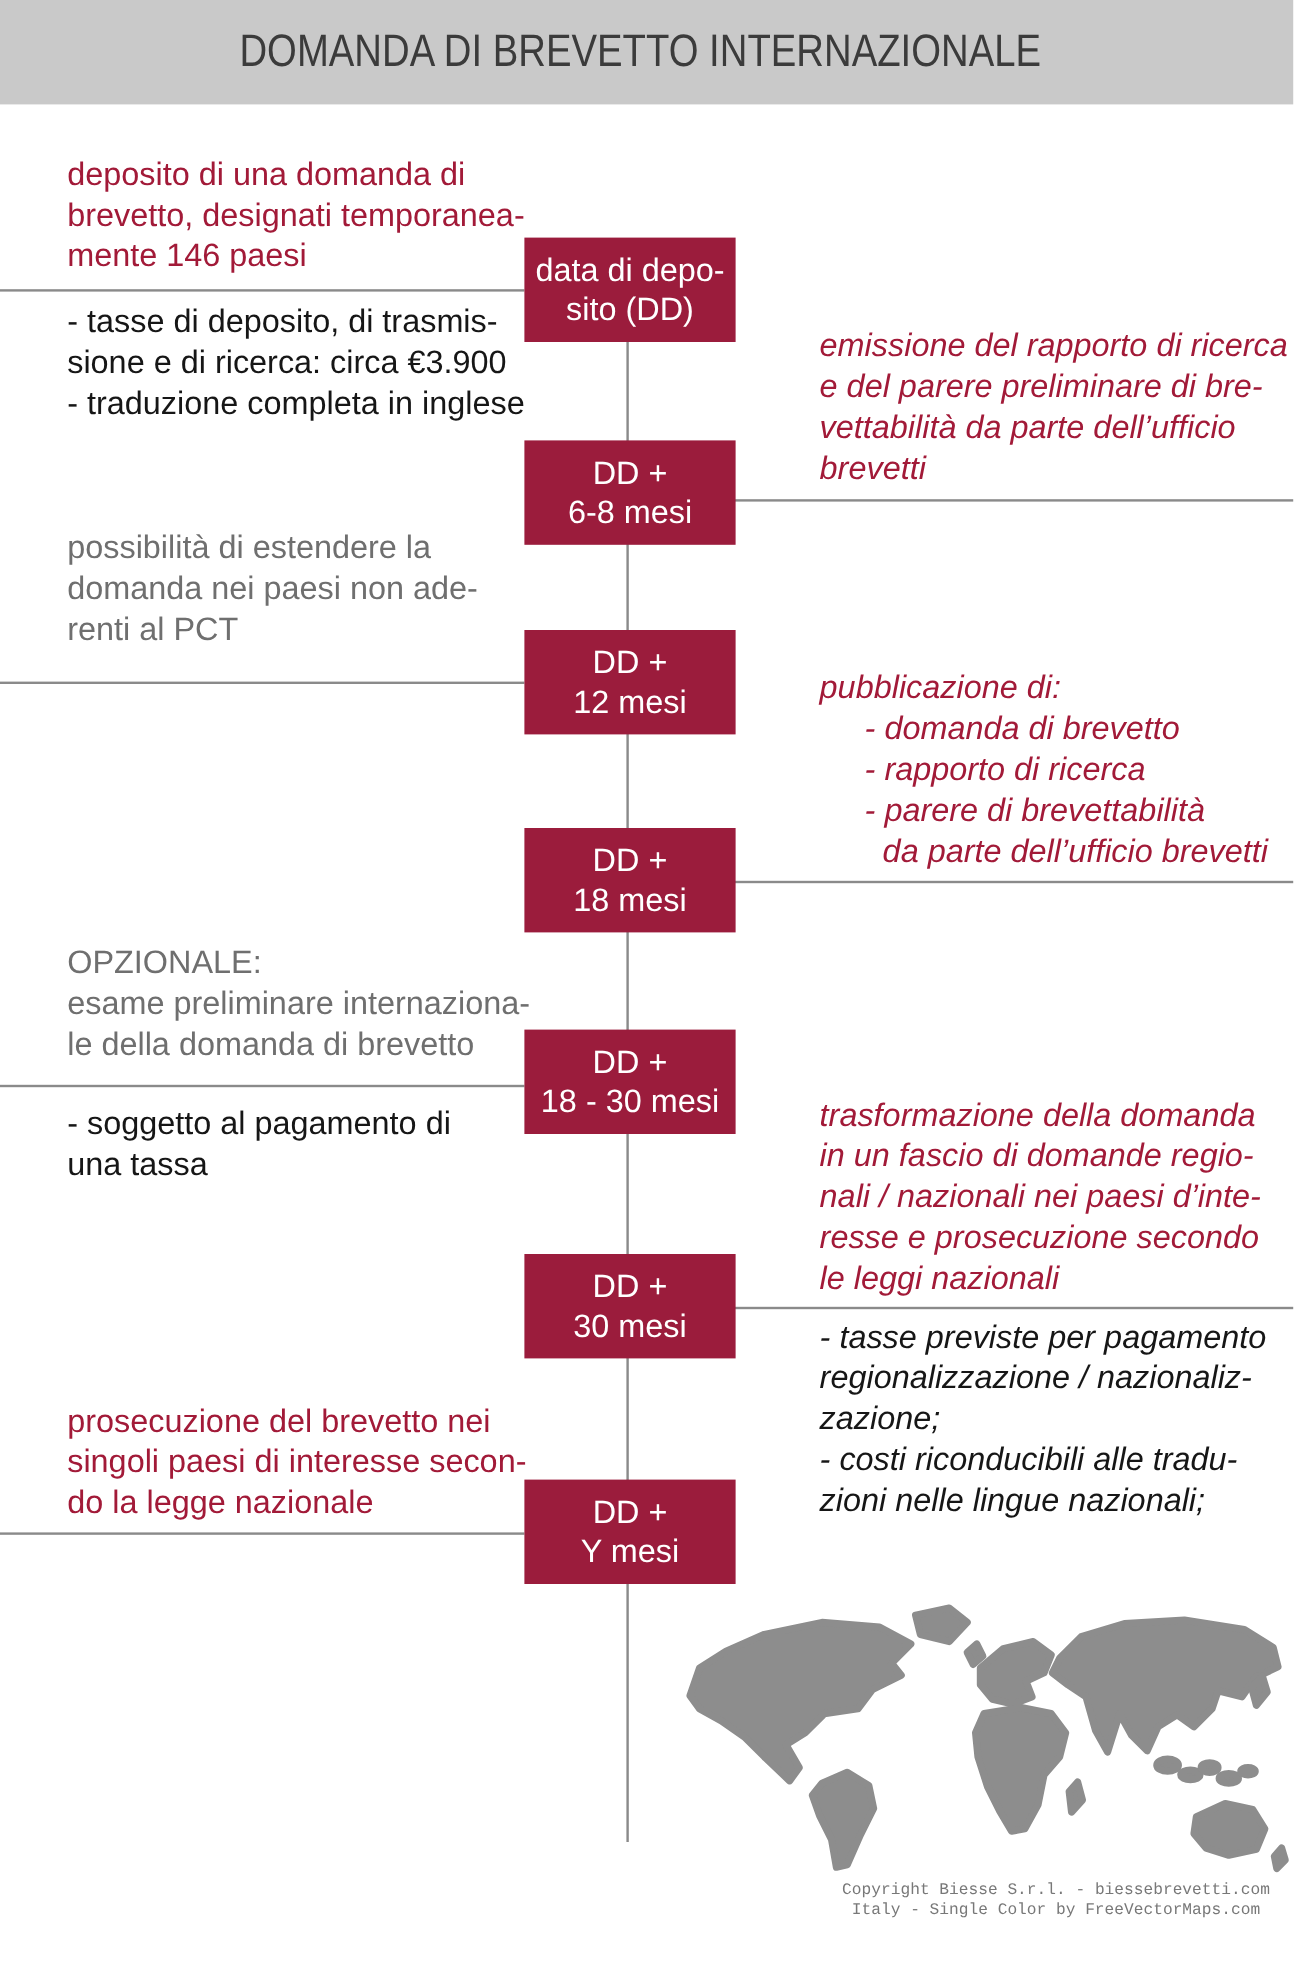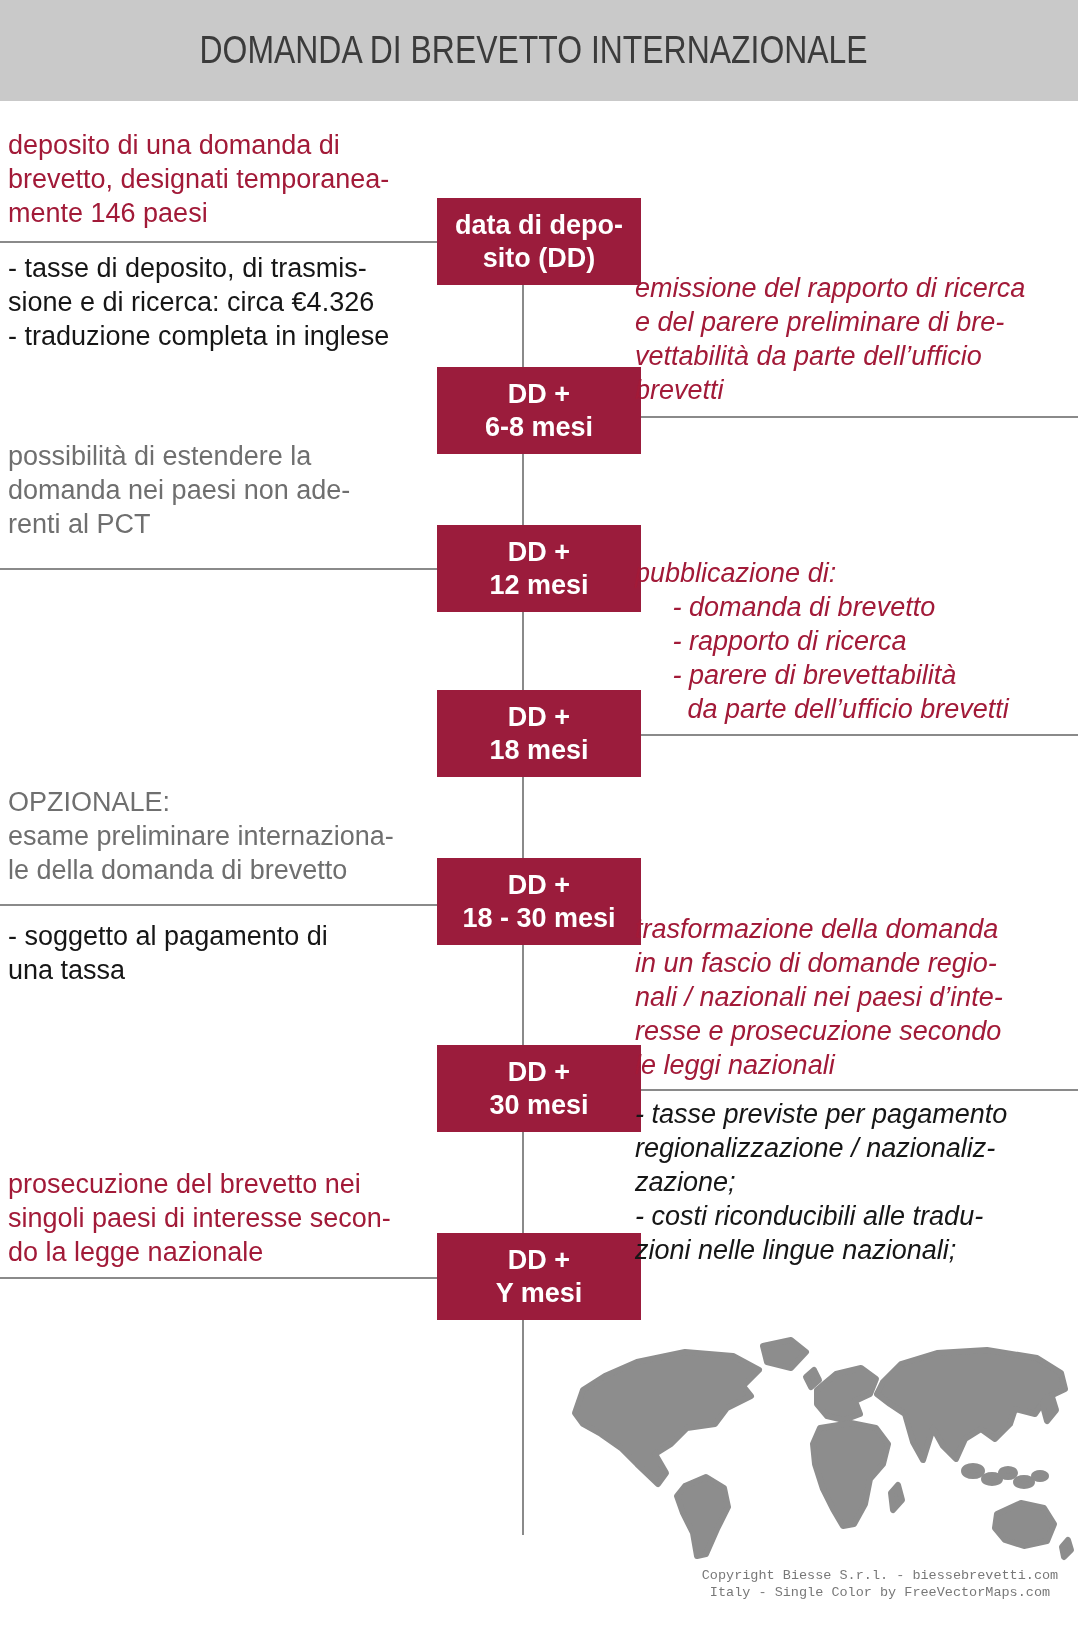--- a/index.html
+++ b/index.html
@@ -5,48 +5,48 @@
   html,body{margin:0;padding:0;background:#ffffff;}
   #canvas{
     position:relative;
     width:1078px;height:1644px;
     background:#ffffff;
     font-family:"Liberation Sans", sans-serif;
     overflow:hidden;
   }
   
   #header{
-    position:absolute;left:0;top:0;width:1078px;height:101px;
+    position:absolute;left:0;top:0;width:1078px;height:87px;
     background:#c9c9c9;
     display:flex;align-items:center;justify-content:center;
   }
   #header .title{
     font-size:38px;color:#3b3b3b;font-weight:400;
     letter-spacing:0px;
     transform:scaleX(0.84);
     transform-origin:46% 50%;
     white-space:nowrap;
   }
   
   .vline{position:absolute;width:2px;background:#8a8a8a;z-index:1;}
   .hline{position:absolute;height:2px;background:#8a8a8a;z-index:1;}
   
   .tbox{
-    position:absolute;left:437px;width:204px;height:87px;
+    position:absolute;left:437px;width:176px;height:87px;
     background:#9b1c3c;color:#ffffff;z-index:2;
     display:flex;align-items:center;justify-content:center;
     text-align:center;font-size:27px;line-height:33px;
     white-space:pre-line;
-    font-weight:bold;
   }
   
   .note{
     position:absolute;z-index:2;
     font-size:27px;line-height:34px;
     white-space:pre-wrap;
+    margin-left:48px;
   }
   .note.red{color:#a21a38;}
   .note.gray{color:#6f6f6f;}
   .note.black{color:#161616;}
   .lnote{left:8px;width:424px;}
   .rnote{left:635px;width:412px;font-style:italic;}
   
   #map{position:absolute;left:565px;top:1328px;width:513px;height:240px;z-index:0;}
   #credit{
     position:absolute;left:690px;top:1567px;width:380px;
@@ -86,21 +86,21 @@
 18 - 30 mesi</div>
   <div class="tbox" style="top:1045px;">DD +
 30 mesi</div>
   <div class="tbox" style="top:1233px;">DD +
 Y mesi</div>
 
   <div class="note lnote red" style="top:128px;">deposito di una domanda di
 brevetto, designati temporanea-
 mente 146 paesi</div>
   <div class="note lnote black" style="top:251px;">- tasse di deposito, di trasmis-
-sione e di ricerca: circa €4.326
+sione e di ricerca: circa €3.900
 - traduzione completa in inglese</div>
   <div class="note lnote gray" style="top:439px;">possibilità di estendere la
 domanda nei paesi non ade-
 renti al PCT</div>
   <div class="note lnote gray" style="top:785px;">OPZIONALE:
 esame preliminare internaziona-
 le della domanda di brevetto</div>
   <div class="note lnote black" style="top:919px;">- soggetto al pagamento di
 una tassa</div>
   <div class="note lnote red" style="top:1167px;">prosecuzione del brevetto nei

